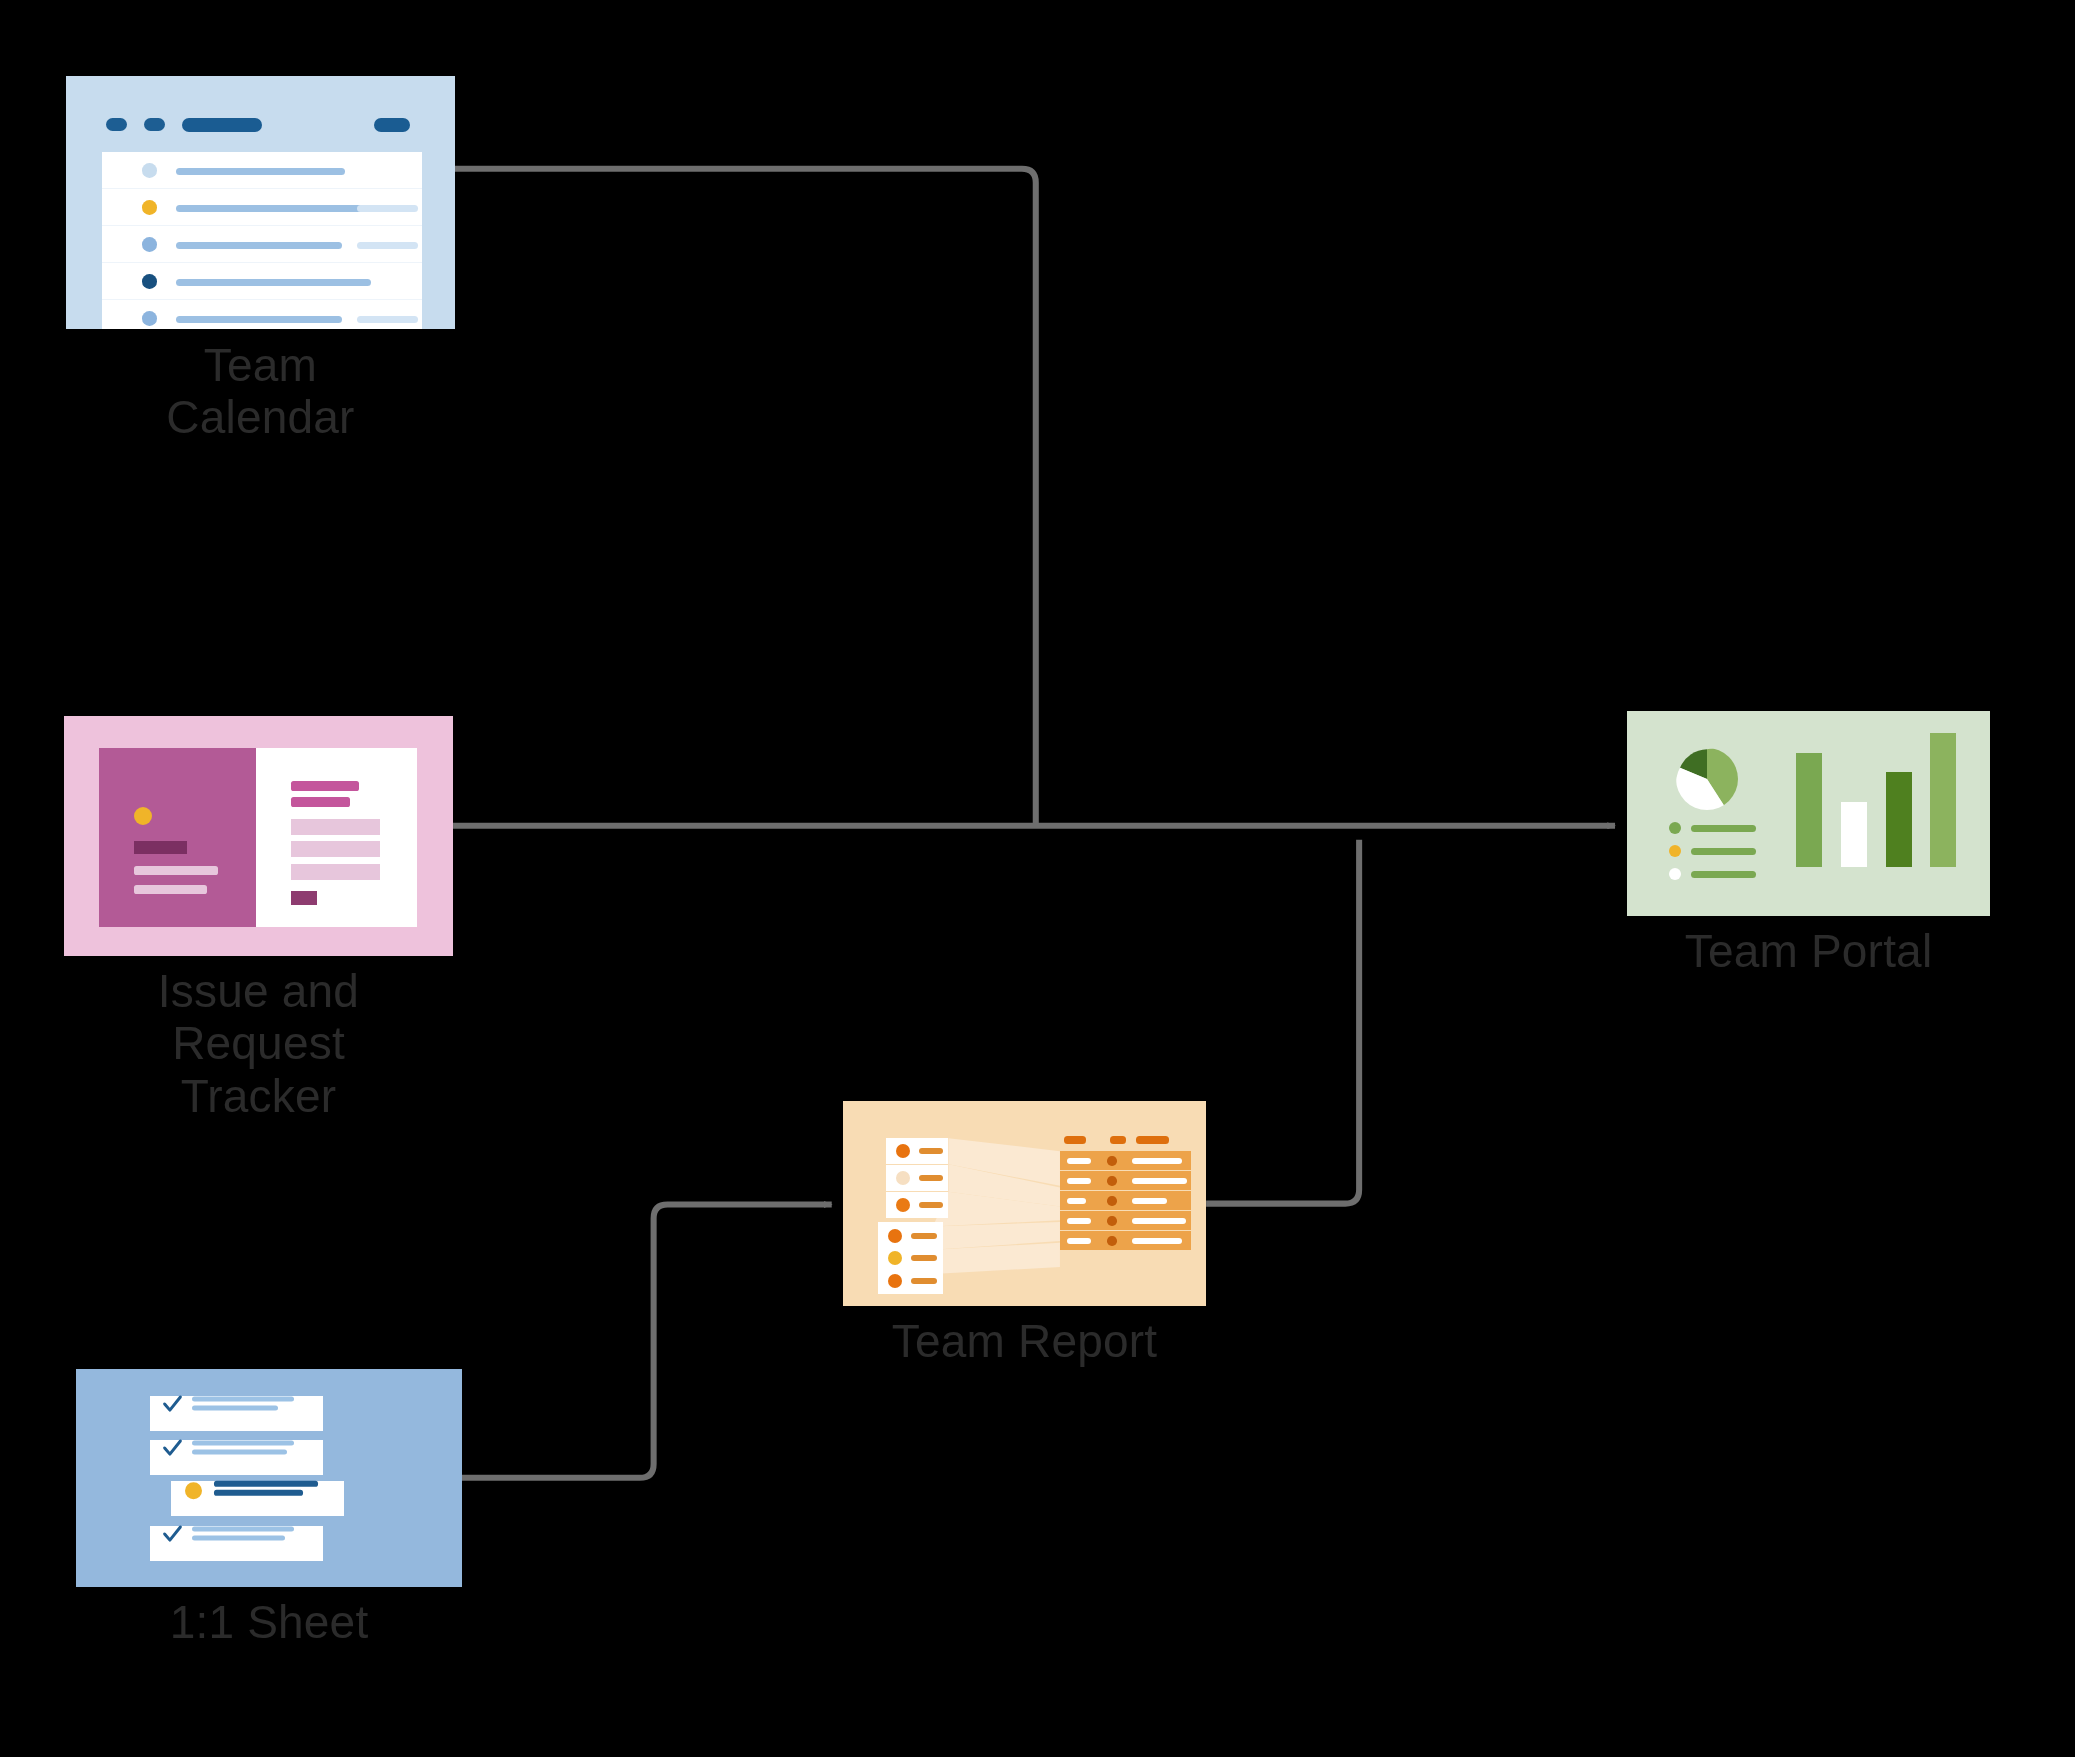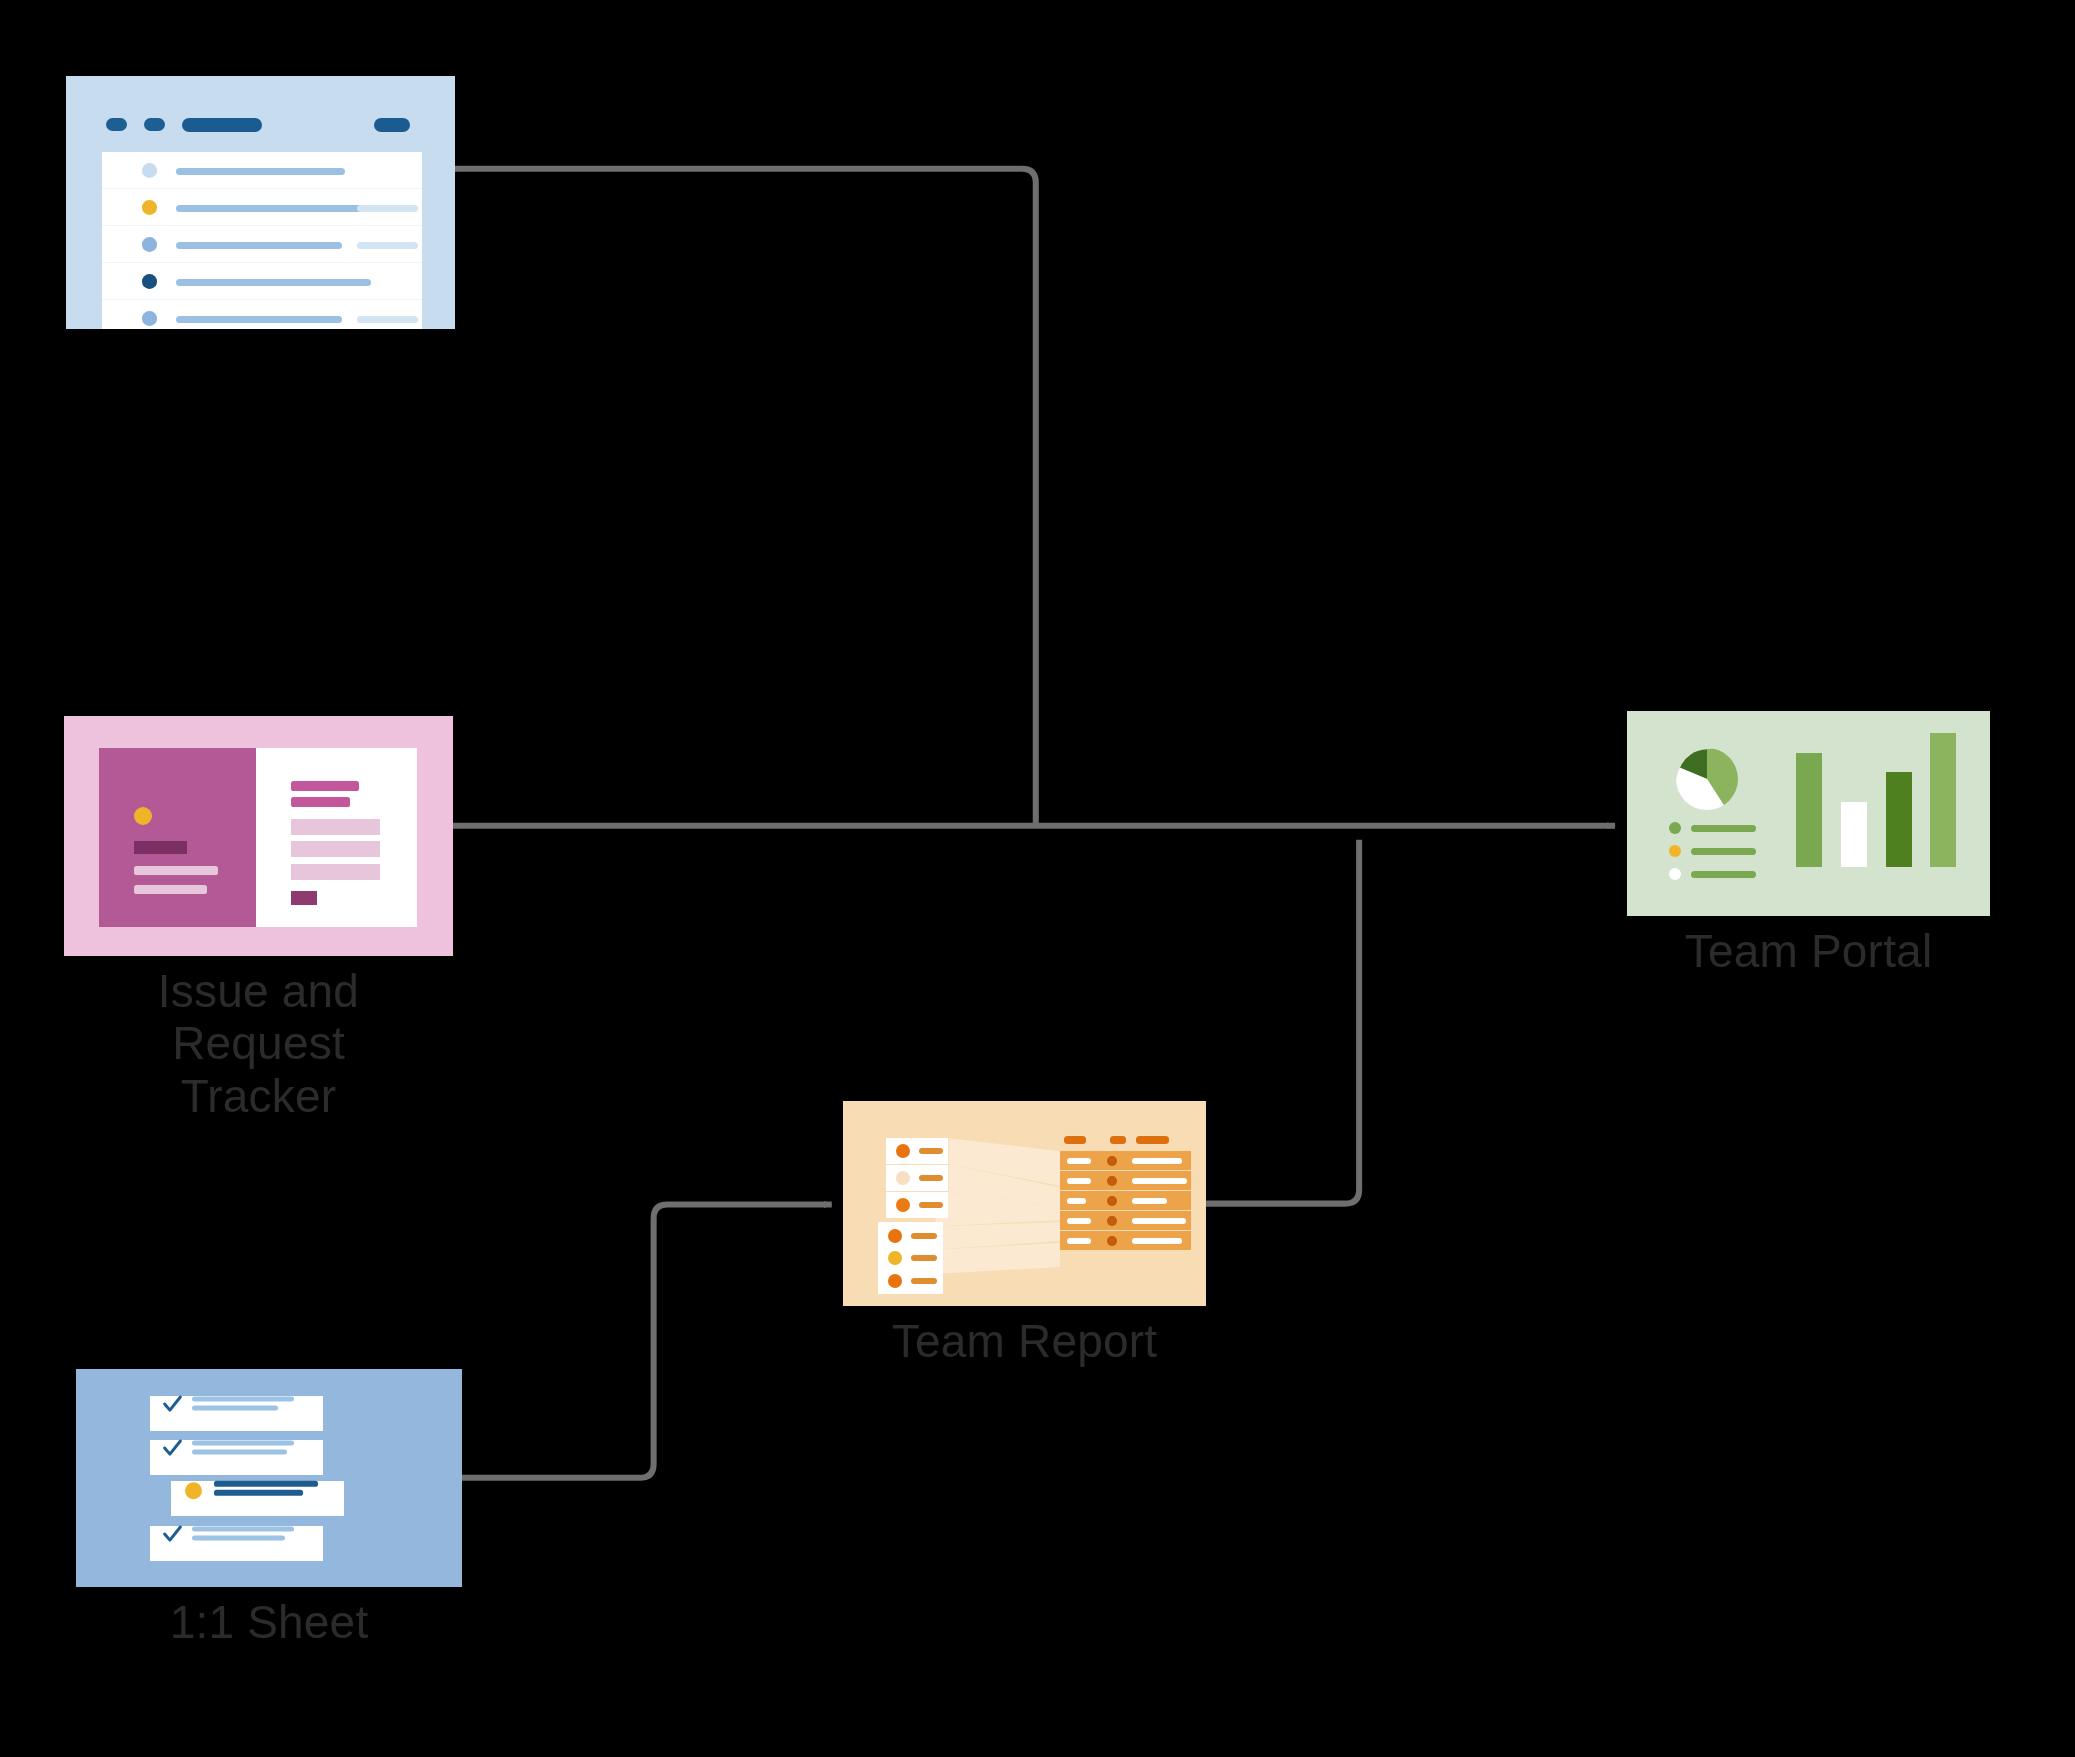--- a/index.html
+++ b/index.html
@@ -176,20 +176,22 @@
           <span class="bullet" style="background:#18507f;"></span>
           <span class="line" style="width:195px;"></span>
         </div>
         <div class="cal-row">
           <span class="bullet" style="background:#8cb4de;"></span>
           <span class="line" style="width:166px;"></span>
           <span class="tail" style="left:255px;width:61px;"></span>
         </div>
       </div>
     </div>
+    <div class="node-label" style="top:263px;">Team
+Calendar</div>
   </div>
 
   <div class="node" id="node-tracker" style="left:64px; top:716px;border-radius:6px;">
     <div class="node-icon" style="width:389px;height:240px;background:#eec2dc;">
       <div class="trk-inner" style="left:35px;top:32px;width:318px;height:179px;">
         <div class="trk-left" style="width:157px;">
           <span class="trk-dot" style="left:35px;top:59px;width:18px;height:18px;"></span>
           <span class="trk-bar-dark" style="left:35px;top:93px;width:53px;height:13px;"></span>
           <span class="trk-bar-lt1" style="left:35px;top:118px;width:84px;height:8.6px;"></span>
           <span class="trk-bar-lt2" style="left:35px;top:137px;width:73px;height:8.6px;"></span>

